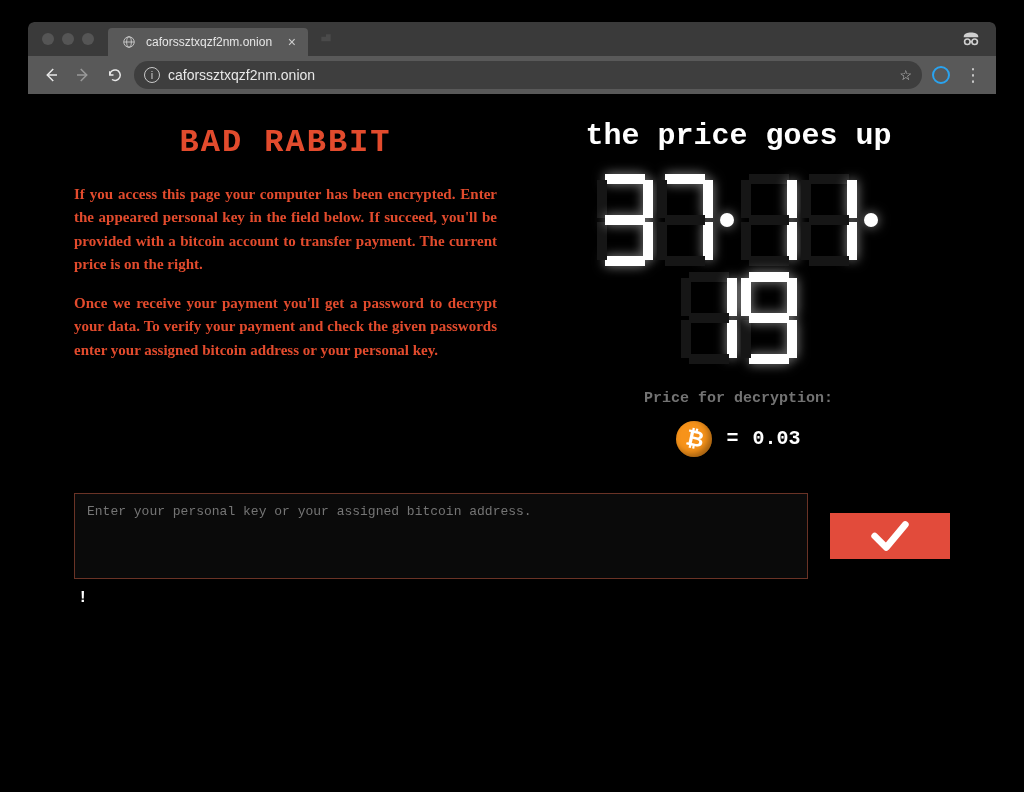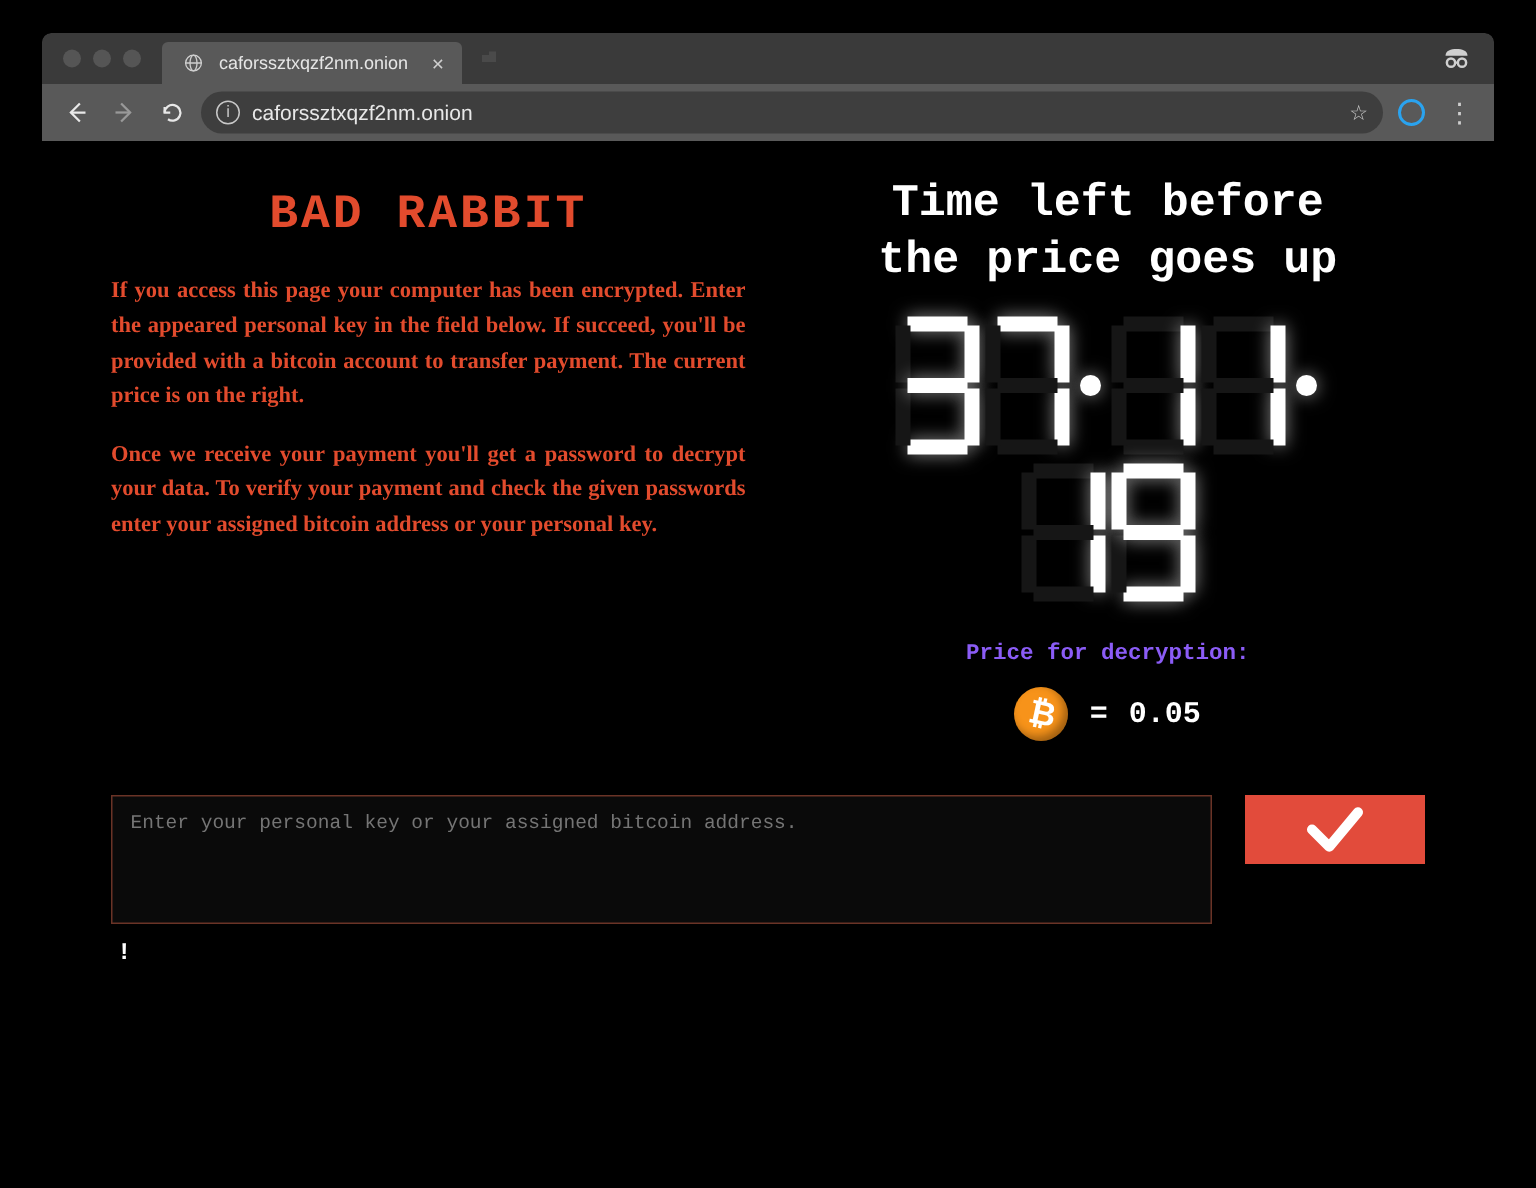--- a/index.html
+++ b/index.html
@@ -66,41 +66,41 @@
     margin-bottom: 16px; font-weight: bold;
   }
 
   .timer-head {
     color: #fff; font-family: "Courier New", monospace; font-weight: bold;
     font-size: 30px; line-height: 1.25; margin-top: -6px; margin-bottom: 18px;
   }
   .timer-body { display:flex; flex-direction:column; align-items:center; gap: 6px; margin-bottom: 26px;}
   .timer-row { display:flex; align-items:center; gap: 4px; }
 
-  .price-lbl { color:#8b5cf6; font: bold 15px "Courier New", monospace; margin: 18px 0 14px; }
+  .price-lbl { color:#737373; font: bold 15px "Courier New", monospace; margin: 18px 0 14px; }
   .price-row { display:flex; align-items:center; justify-content:center; gap: 14px; color:#fff; font: bold 20px "Courier New", monospace; }
   .btc { width:36px;height:36px;border-radius:50%; background:#f7931a; display:flex;align-items:center;justify-content:center; box-shadow: inset -3px -3px 6px rgba(0,0,0,.35); }
   .btc span { color:#fff; font: bold 22px Arial; transform: rotate(12deg); }
 
   
   .digit { position: relative; width: 56px; height: 92px; }
   .seg { position:absolute; background:#fff; filter: drop-shadow(0 0 6px rgba(255,255,255,.55)); }
   .seg.off { background:#161616; filter:none; }
   .seg.a { left:8px; top:0; width:40px; height:10px; }
   .seg.d { left:8px; bottom:0; width:40px; height:10px; }
   .seg.g { left:8px; top:41px; width:40px; height:10px; }
   .seg.b { right:0; top:6px; width:10px; height:38px; }
   .seg.c { right:0; bottom:6px; width:10px; height:38px; }
   .seg.e { left:0; bottom:6px; width:10px; height:38px; }
   .seg.f { left:0; top:6px; width:10px; height:38px; }
   .colon { width: 20px; height: 92px; display:flex; align-items:center; justify-content:center; }
   .colon-dot { width:14px; height:14px; border-radius:50%; background:#fff; filter: drop-shadow(0 0 6px rgba(255,255,255,.55)); }
 
   
-  .formrow { display:flex; gap: 22px; margin-top: 36px; align-items: flex-start; }
+  .formrow { display:flex; gap: 22px; margin-top: 36px; align-items: center; }
   .ta {
     flex:1; height: 86px; background:#0a0a0a; border:1px solid #6a3326;
     color:#9a9a9a; font: 13px "Courier New", monospace; padding: 10px 12px;
     resize: none; outline: none;
   }
   .submit {
     width: 120px; background:#e24b3b; display:flex; align-items:center; justify-content:center;
     cursor: pointer;
   }
   .submit svg { width: 46px; height: 46px; }
@@ -174,21 +174,20 @@
   <div class="page">
     <div class="cols">
       <div class="left">
         <h1 class="title">BAD RABBIT</h1>
         <p class="para">If you access this page your computer has been encrypted. Enter the appeared personal key in the field below. If succeed, you'll be provided with a bitcoin account to transfer payment. The current price is on the right.</p>
         <p class="para">Once we receive your payment you'll get a password to decrypt your data. To verify your payment and check the given passwords enter your assigned bitcoin address or your personal key.</p>
       </div>
 
       <div class="right">
         <div class="timer-head">
-          <div>Time left before</div>
           <div>the price goes up</div>
         </div>
         <div class="timer-body">
           <div class="timer-row">
             <div class="digit">
                 <div class="seg a"></div>
                 <div class="seg b"></div>
                 <div class="seg c"></div>
                 <div class="seg d"></div>
                 <div class="seg e off"></div>
@@ -249,21 +248,21 @@
                 <div class="seg g"></div>
               </div>
           </div>
         </div>
         <div class="price-lbl">Price for decryption:</div>
         <div class="price-row">
           <div class="btc">
               <span>₿</span>
             </div>
           <span>=</span>
-          <span>0.05</span>
+          <span>0.03</span>
         </div>
       </div>
     </div>
 
     <div class="formrow">
       <textarea class="ta" placeholder="Enter your personal key or your assigned bitcoin address." style=""></textarea>
       <div class="submit">
         <svg viewBox="0 0 24 24">
             <path d="M4 12 L10 18 L20 6" fill="none" stroke="#fff" stroke-width="3.5" stroke-linecap="round" stroke-linejoin="round"></path>
           </svg>

